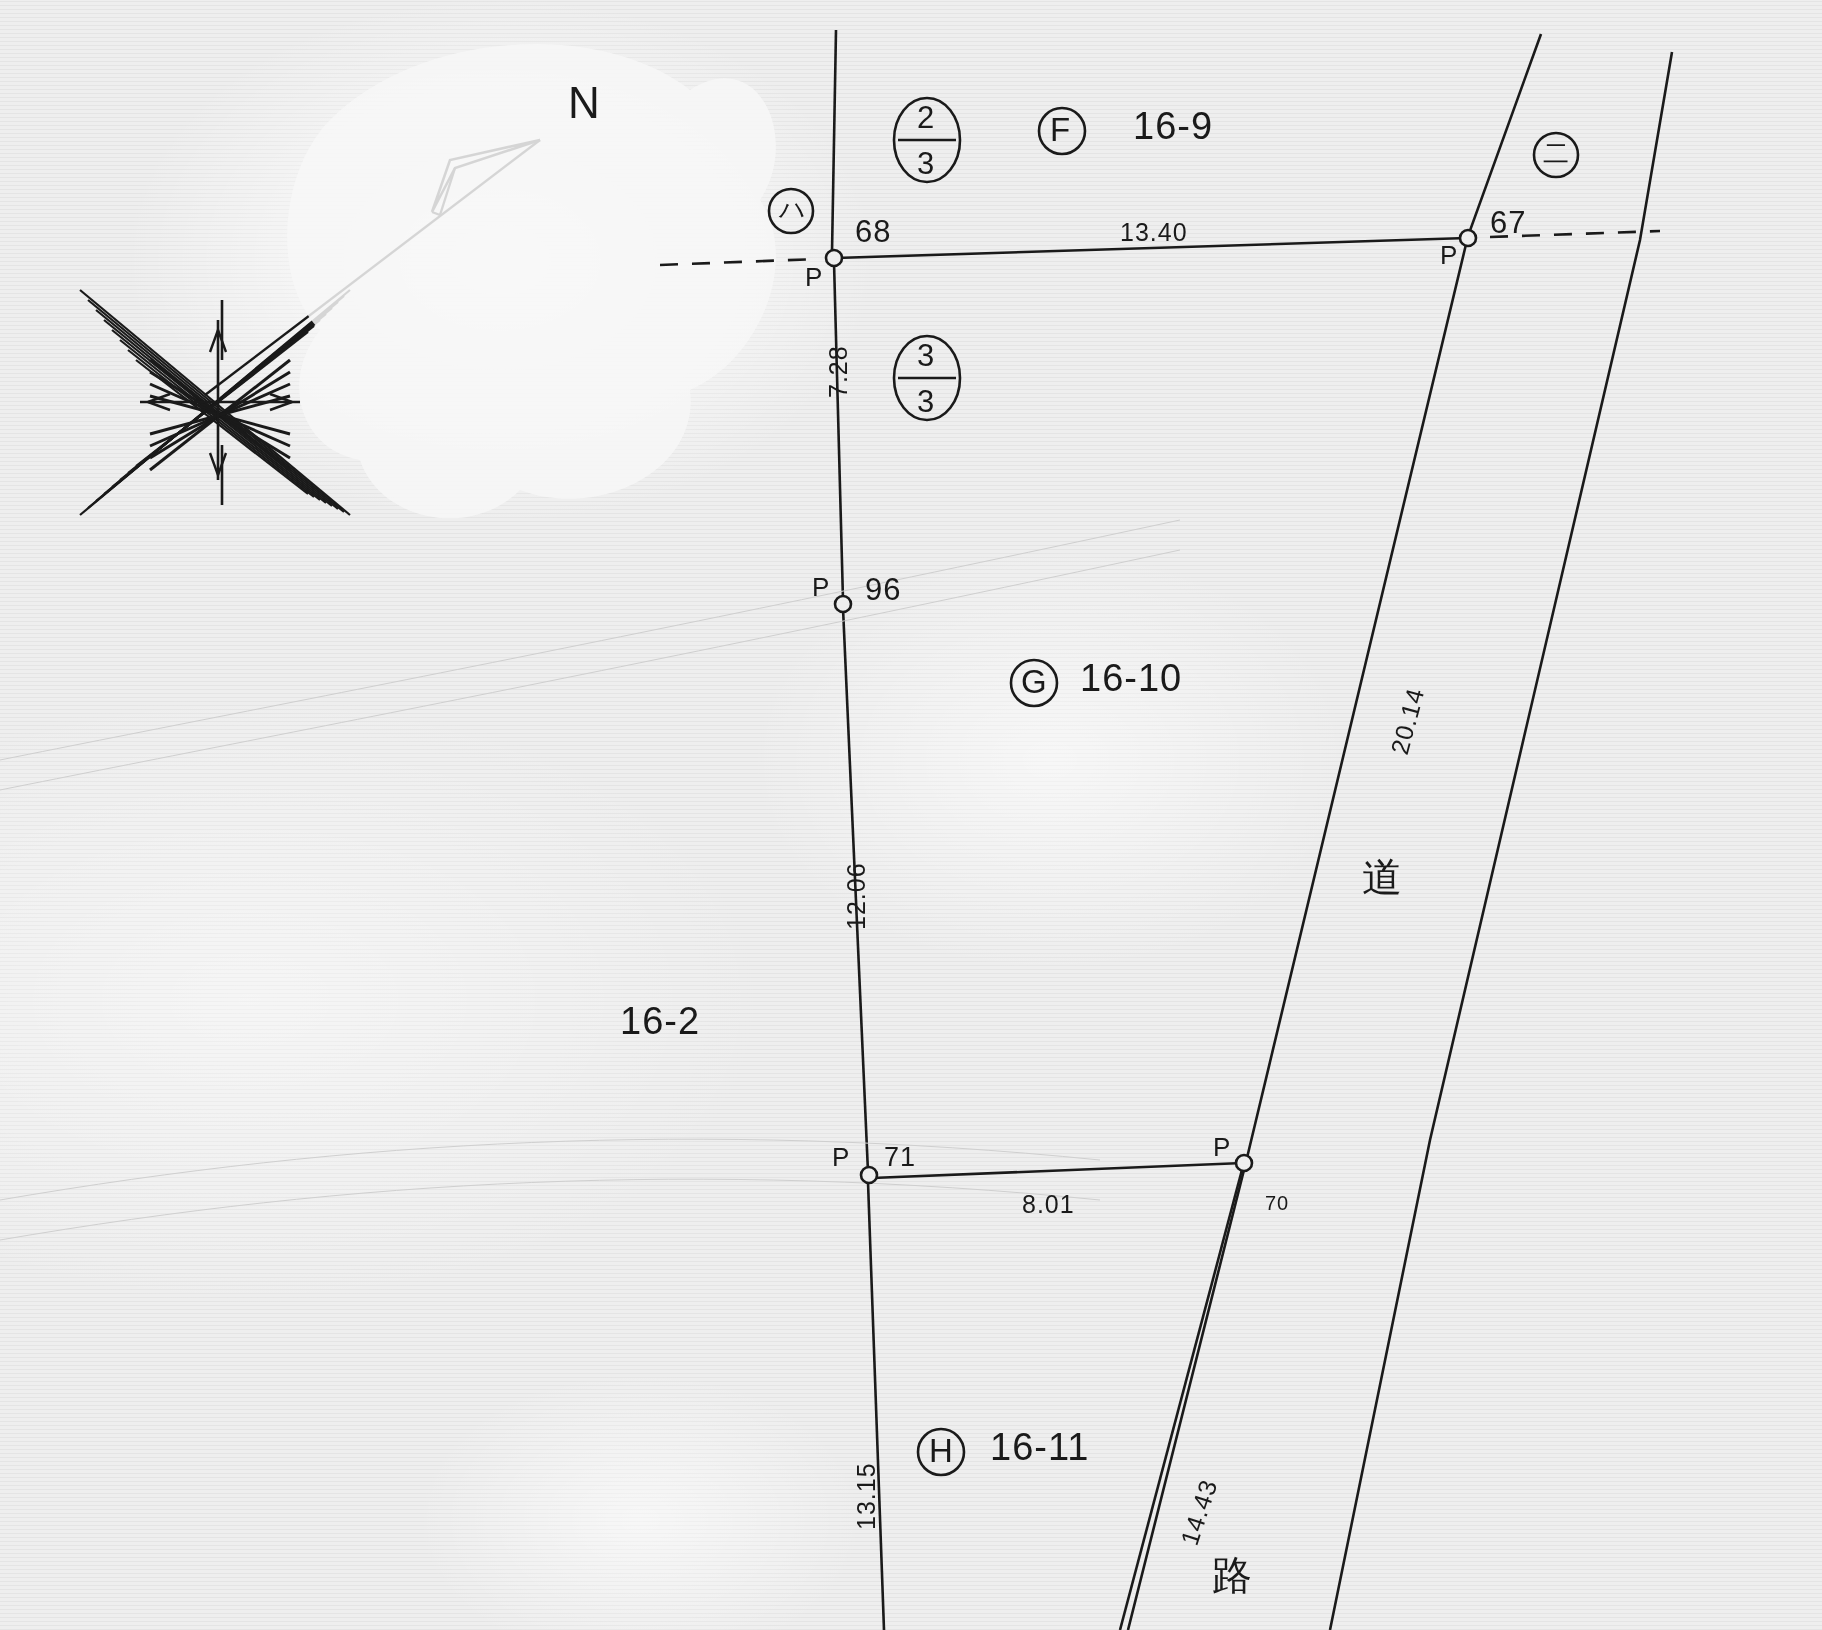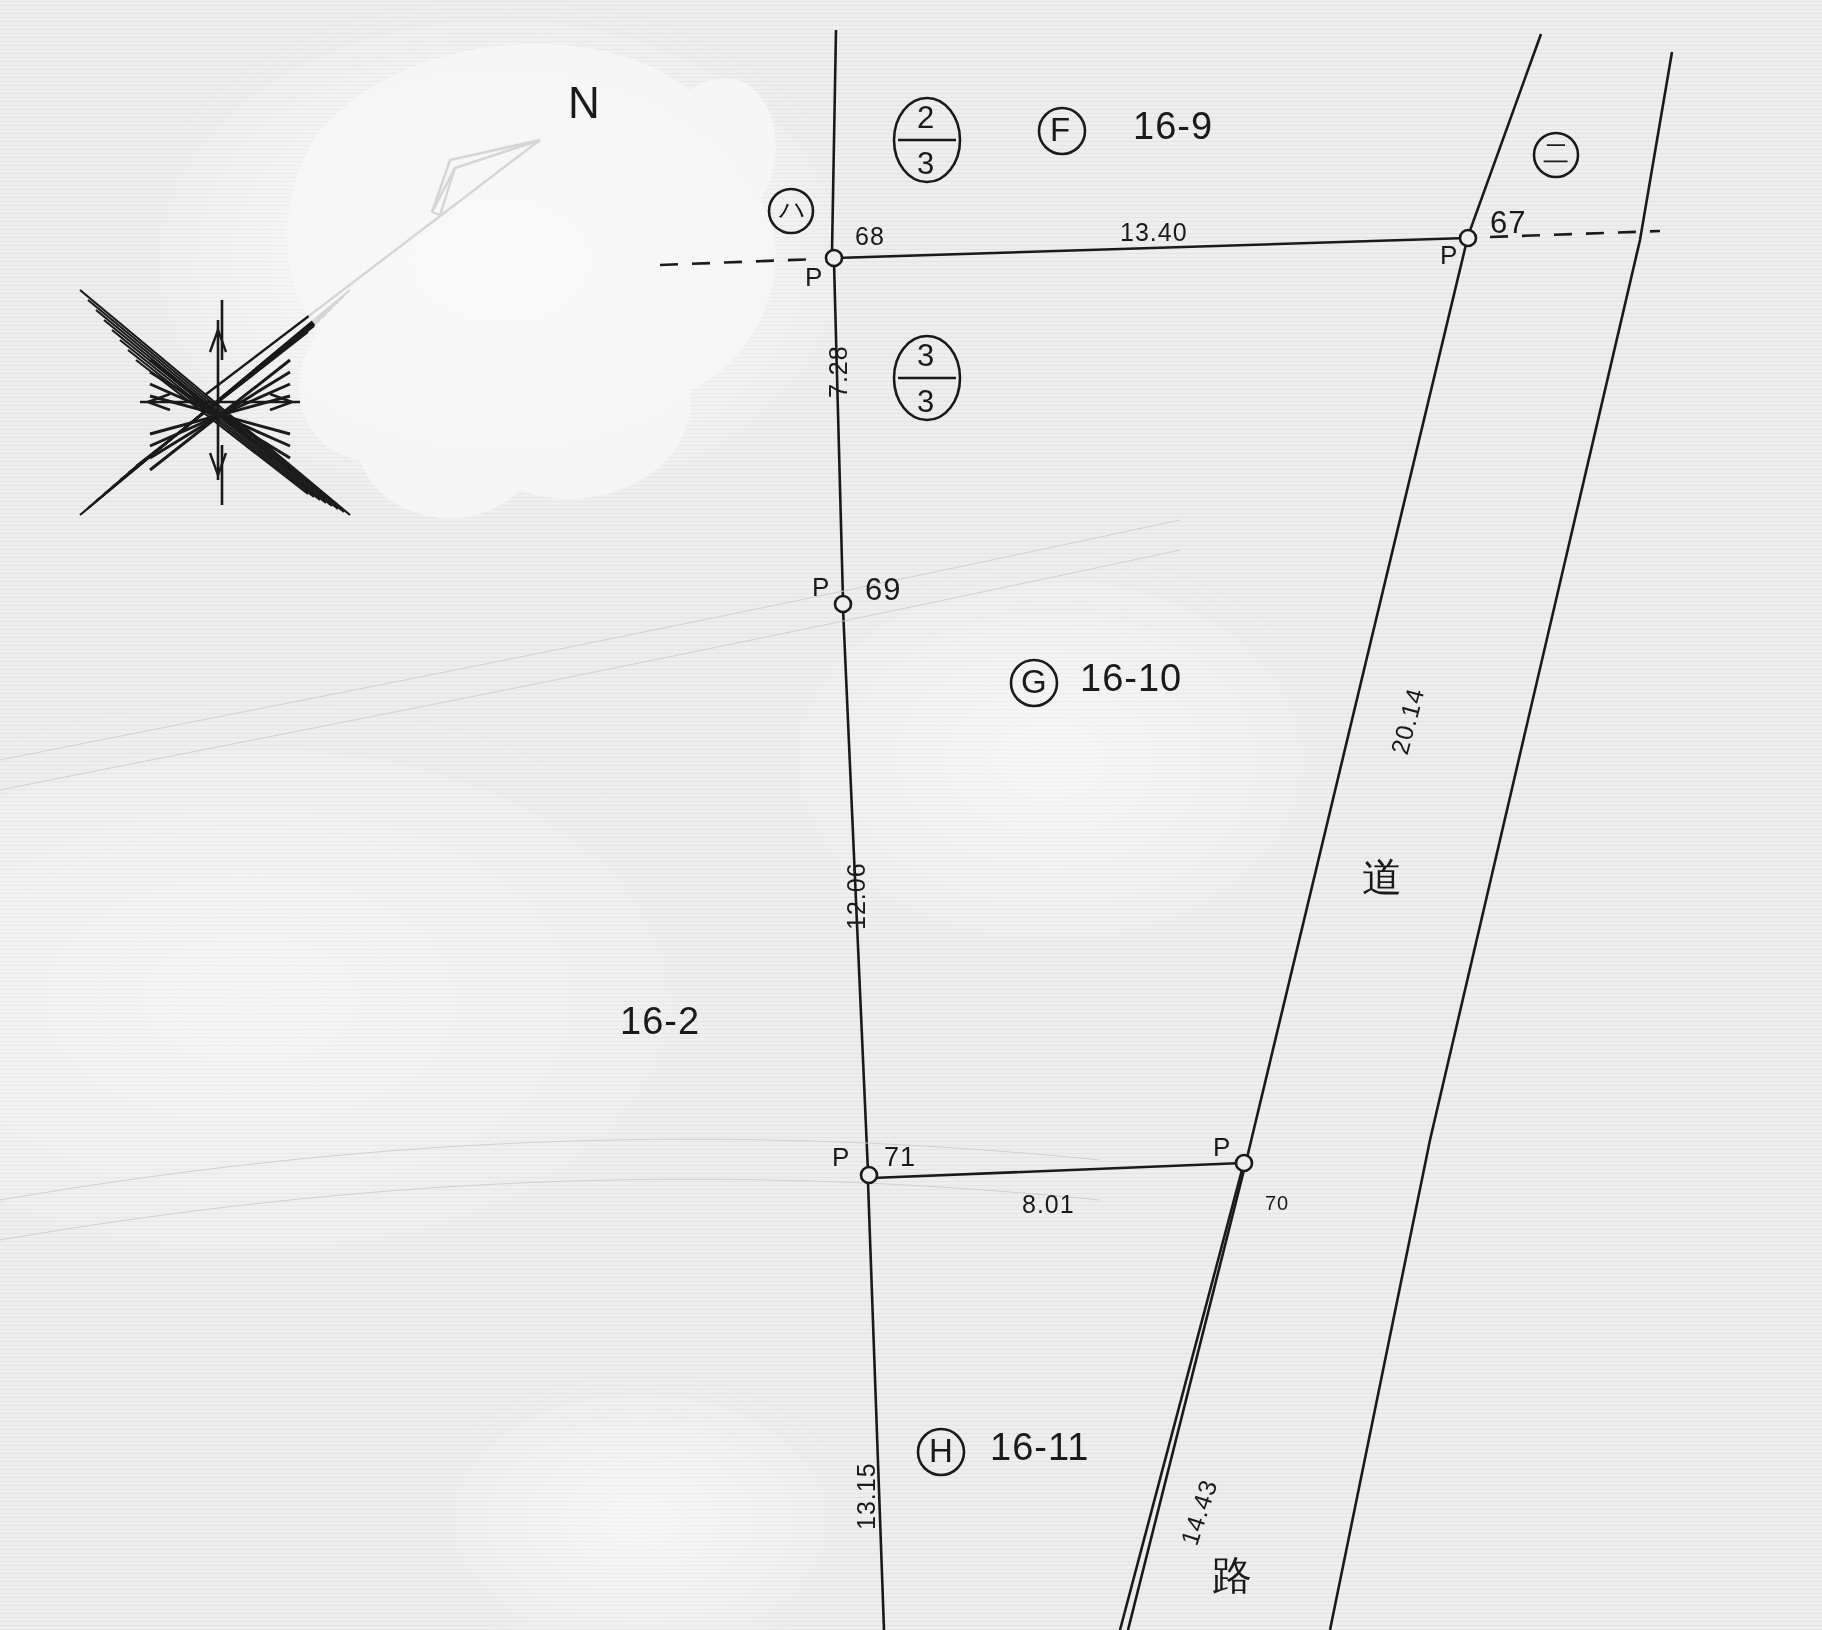--- a/index.html
+++ b/index.html
@@ -190,27 +190,27 @@
 
   <div class="lbl t-num" style="left:1021px;top:663px;font-size:33px;">G</div>
   <div class="lbl" style="left:1080px;top:657px;font-size:38px;">16-10</div>
 
   <div class="lbl t-num" style="left:929px;top:1432px;font-size:33px;">H</div>
   <div class="lbl" style="left:990px;top:1426px;font-size:38px;">16-11</div>
 
   <div class="lbl" style="left:620px;top:980px;font-size:38px;margin-top:20px;">16-2</div>
 
   <div class="lbl t-small" style="left:805px;top:262px;">P</div>
-  <div class="lbl" style="left:855px;top:222px;font-size:25px;">68</div>
+  <div class="lbl" style="left:855px;top:214px;font-size:31px;">68</div>
 
   <div class="lbl t-small" style="left:1440px;top:240px;">P</div>
   <div class="lbl" style="left:1490px;top:205px;font-size:31px;">67</div>
 
   <div class="lbl t-small" style="left:812px;top:572px;">P</div>
-  <div class="lbl" style="left:865px;top:572px;font-size:31px;">69</div>
+  <div class="lbl" style="left:865px;top:572px;font-size:31px;">96</div>
 
   <div class="lbl t-small" style="left:832px;top:1142px;">P</div>
   <div class="lbl" style="left:884px;top:1142px;font-size:27px;">71</div>
 
   <div class="lbl t-small" style="left:1213px;top:1132px;">P</div>
   <div class="lbl" style="left:1265px;top:1192px;font-size:20px;">70</div>
 
   <div class="lbl t-dim" style="left:1120px;top:218px;">13.40</div>
 
   <div class="lbl t-dim rot90" style="left:824px;top:398px;transform:rotate(-90deg);">7.28</div>

